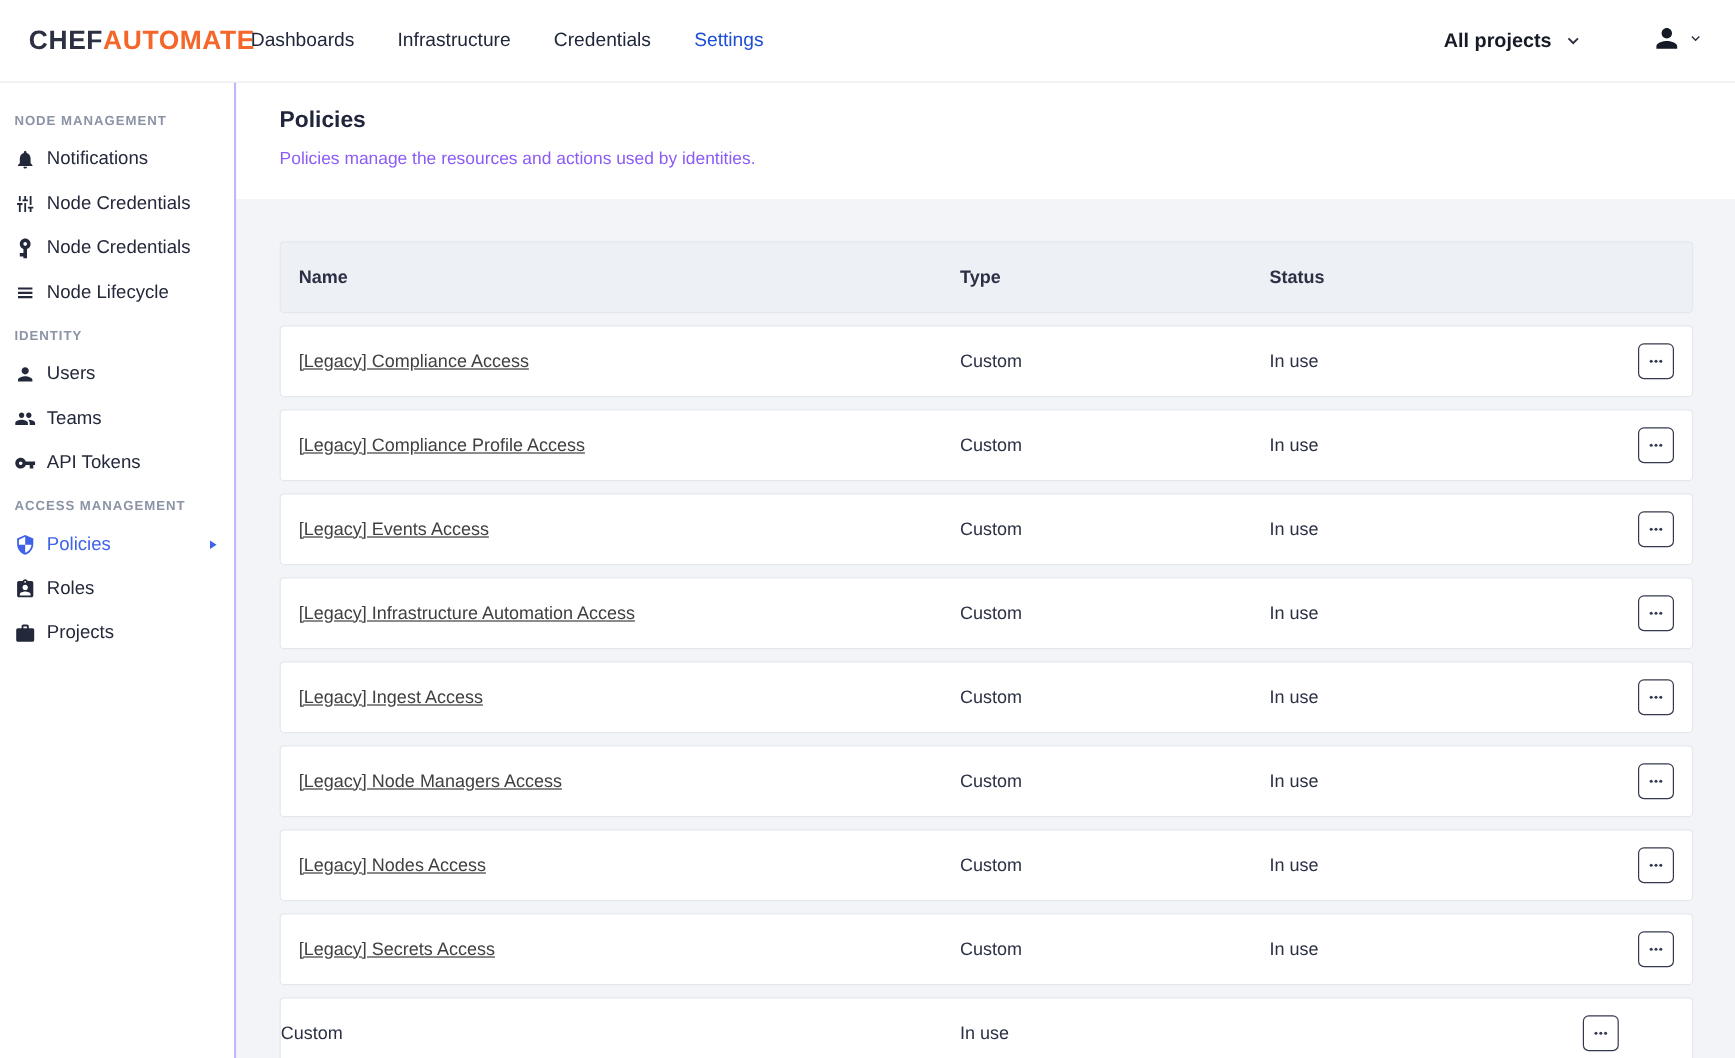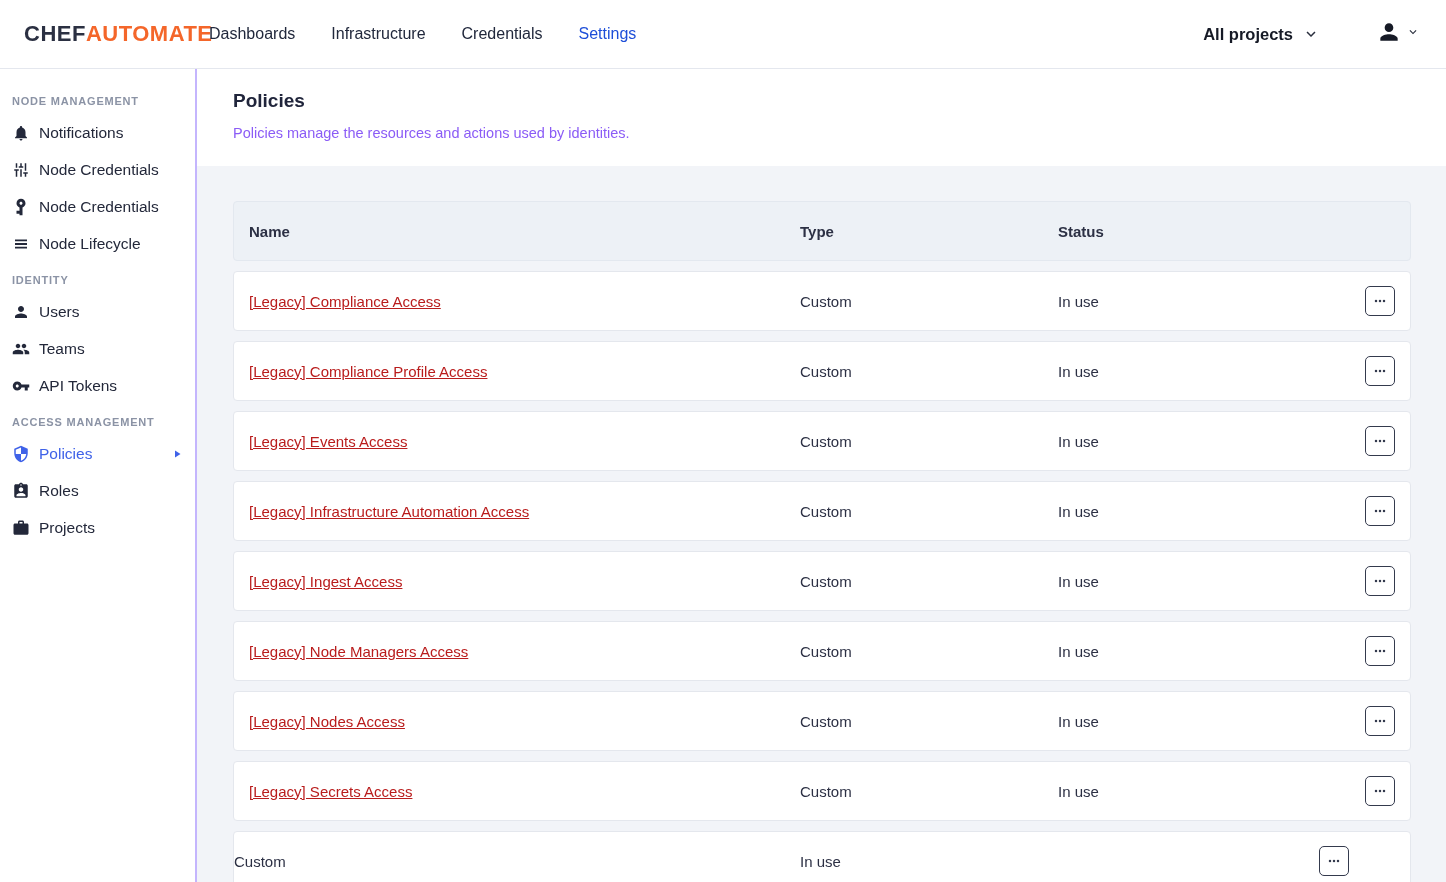--- a/index.html
+++ b/index.html
@@ -60,21 +60,21 @@
   .grid-cols { display:grid; grid-template-columns:566px 258px 1fr 46px; align-items:center; }
   .thead {
     background:#edf1f6; border:1px solid #e3e8ef; border-radius:4px; height:60px;
   }
   .thead .th { font-size:15px; font-weight:700; color:#2c3044; }
   .cell-name { padding-left:15px; }
   .trow {
     background:#fff; border:1px solid #e4e7ed; border-radius:4px; height:60px; margin-top:10px;
   }
   .trow .cell { font-size:15px; color:#2c3044; }
-  .trow a.plink { font-size:15px; color:#b91c1c; text-decoration:underline; cursor:pointer; }
+  .trow a.plink { font-size:15px; color:#404040; text-decoration:underline; cursor:pointer; }
   .cell-action { display:flex; justify-content:flex-end; padding-right:15px; }
   .more-btn {
     width:30px; height:30px; background:#fff; border:1px solid #343a4d; border-radius:5px;
     display:flex; align-items:center; justify-content:center; cursor:pointer; padding:0;
   }
   .more-btn svg { width:16px; height:16px; fill:#343a4d; }
 </style>
 </head>
 <body>
 

